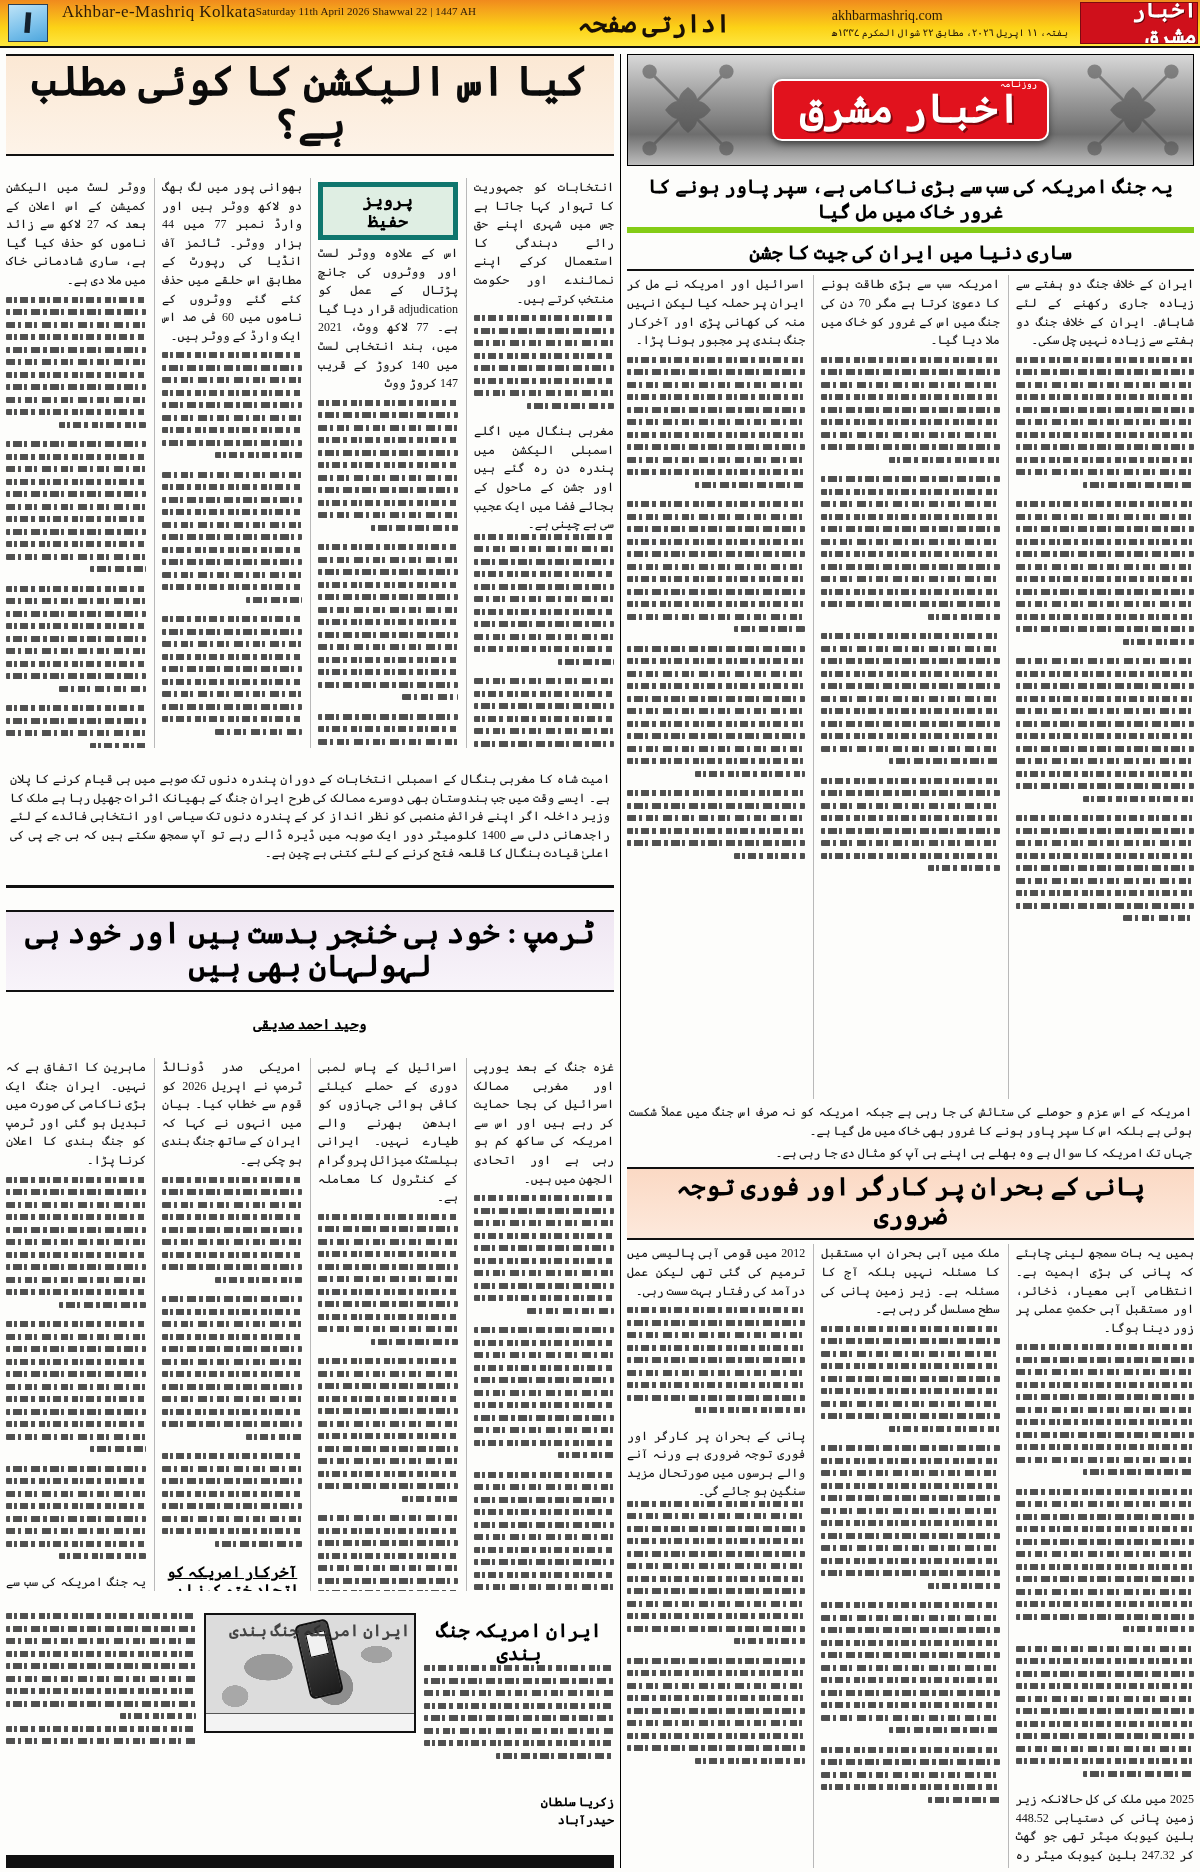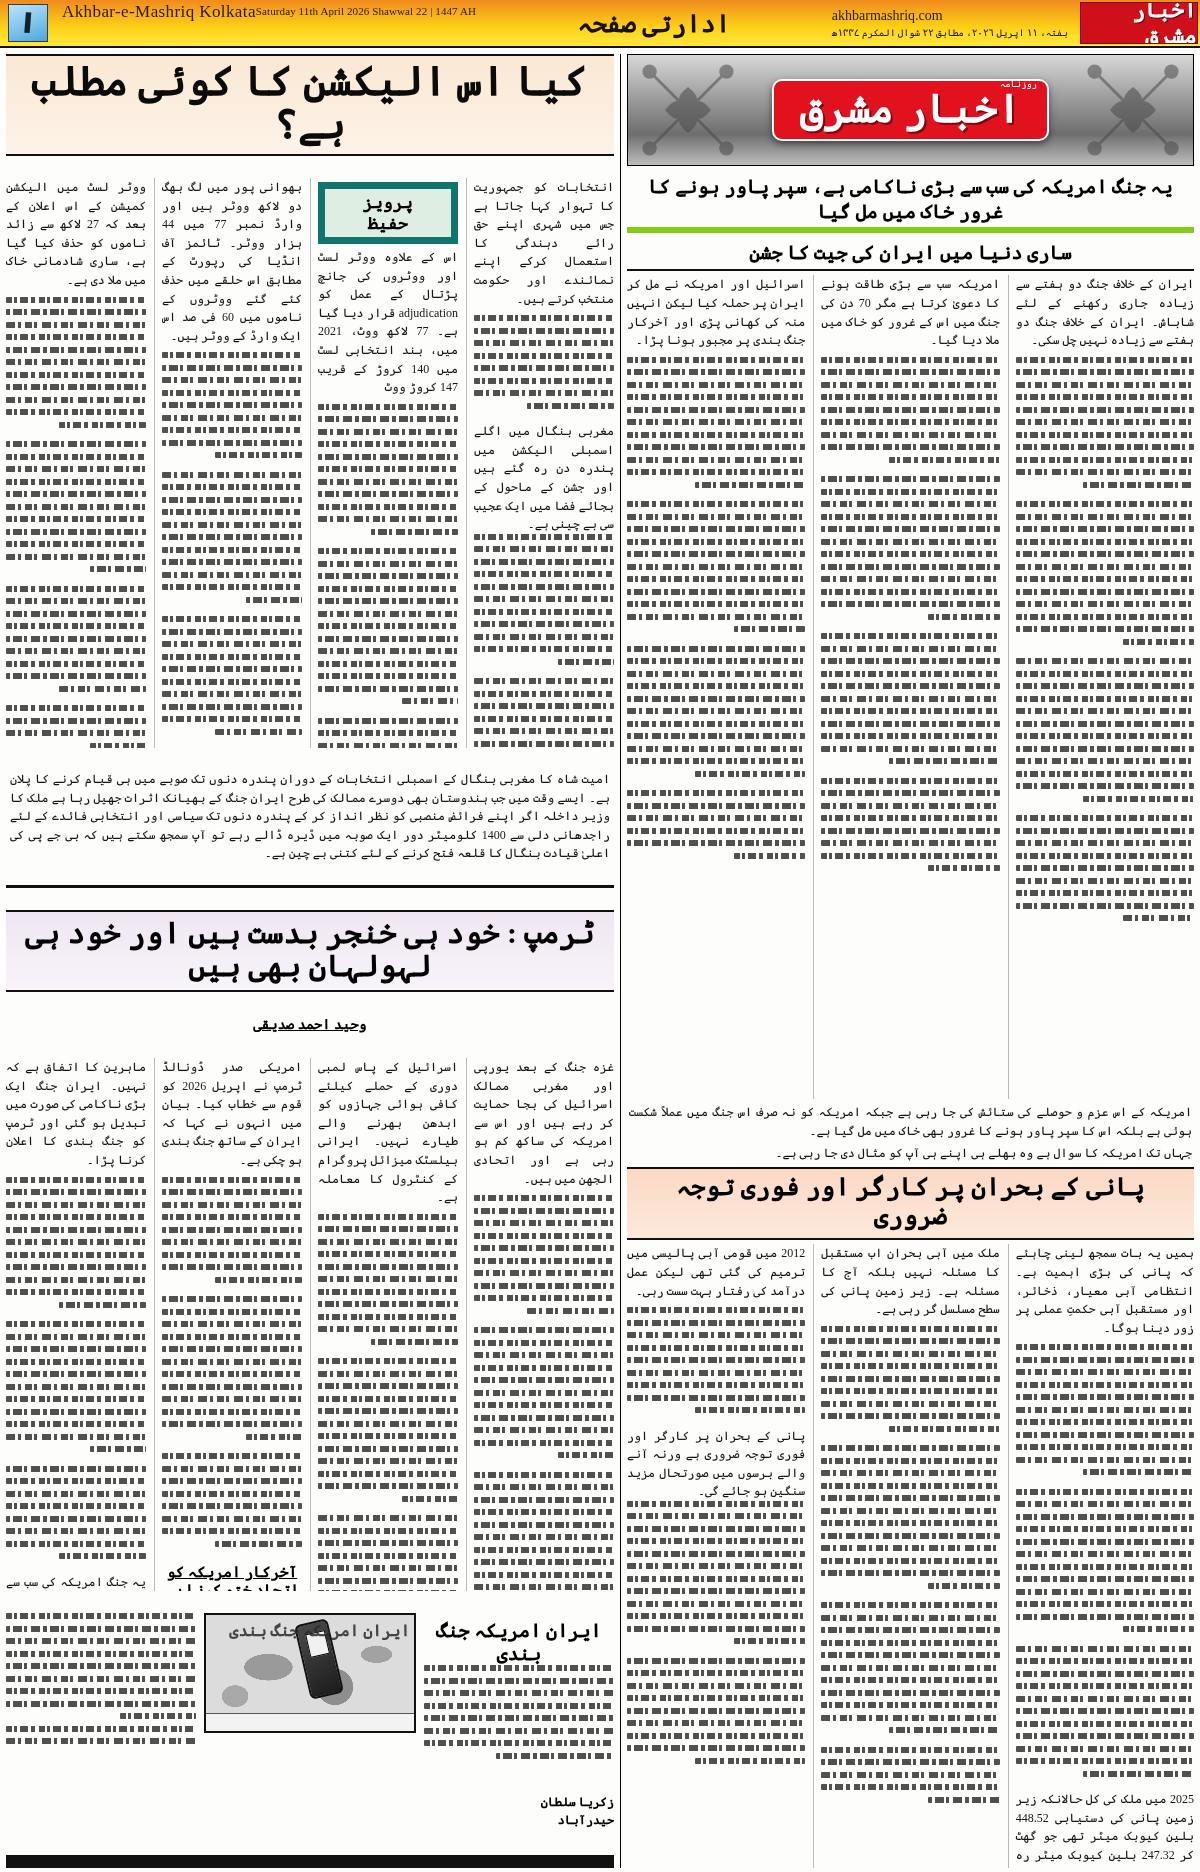--- a/index.html
+++ b/index.html
@@ -149,21 +149,21 @@
   .headline-band.purple {
     background: linear-gradient(180deg,#efe6f2 0%, #f8f4fa 100%);
     font-size: 30px; font-weight: bold; line-height: 1.1;
   }
   .headline-band.peach {
     background: linear-gradient(180deg,#fbd9c4 0%, #fde9dc 100%);
     font-size: 25px; font-weight: bold; line-height: 1.15;
   }
 
   .byline-box {
-    border: 7px solid #0f766e;
+    border: 5px solid #0f766e;
     background: #dfeee3;
     display: inline-block;
     padding: 3px 26px;
     font-size: 17px;
     font-weight: bold;
     direction: rtl;
     margin: 4px auto;
     letter-spacing: 1px;
   }
   .byline-center { text-align: center; }

